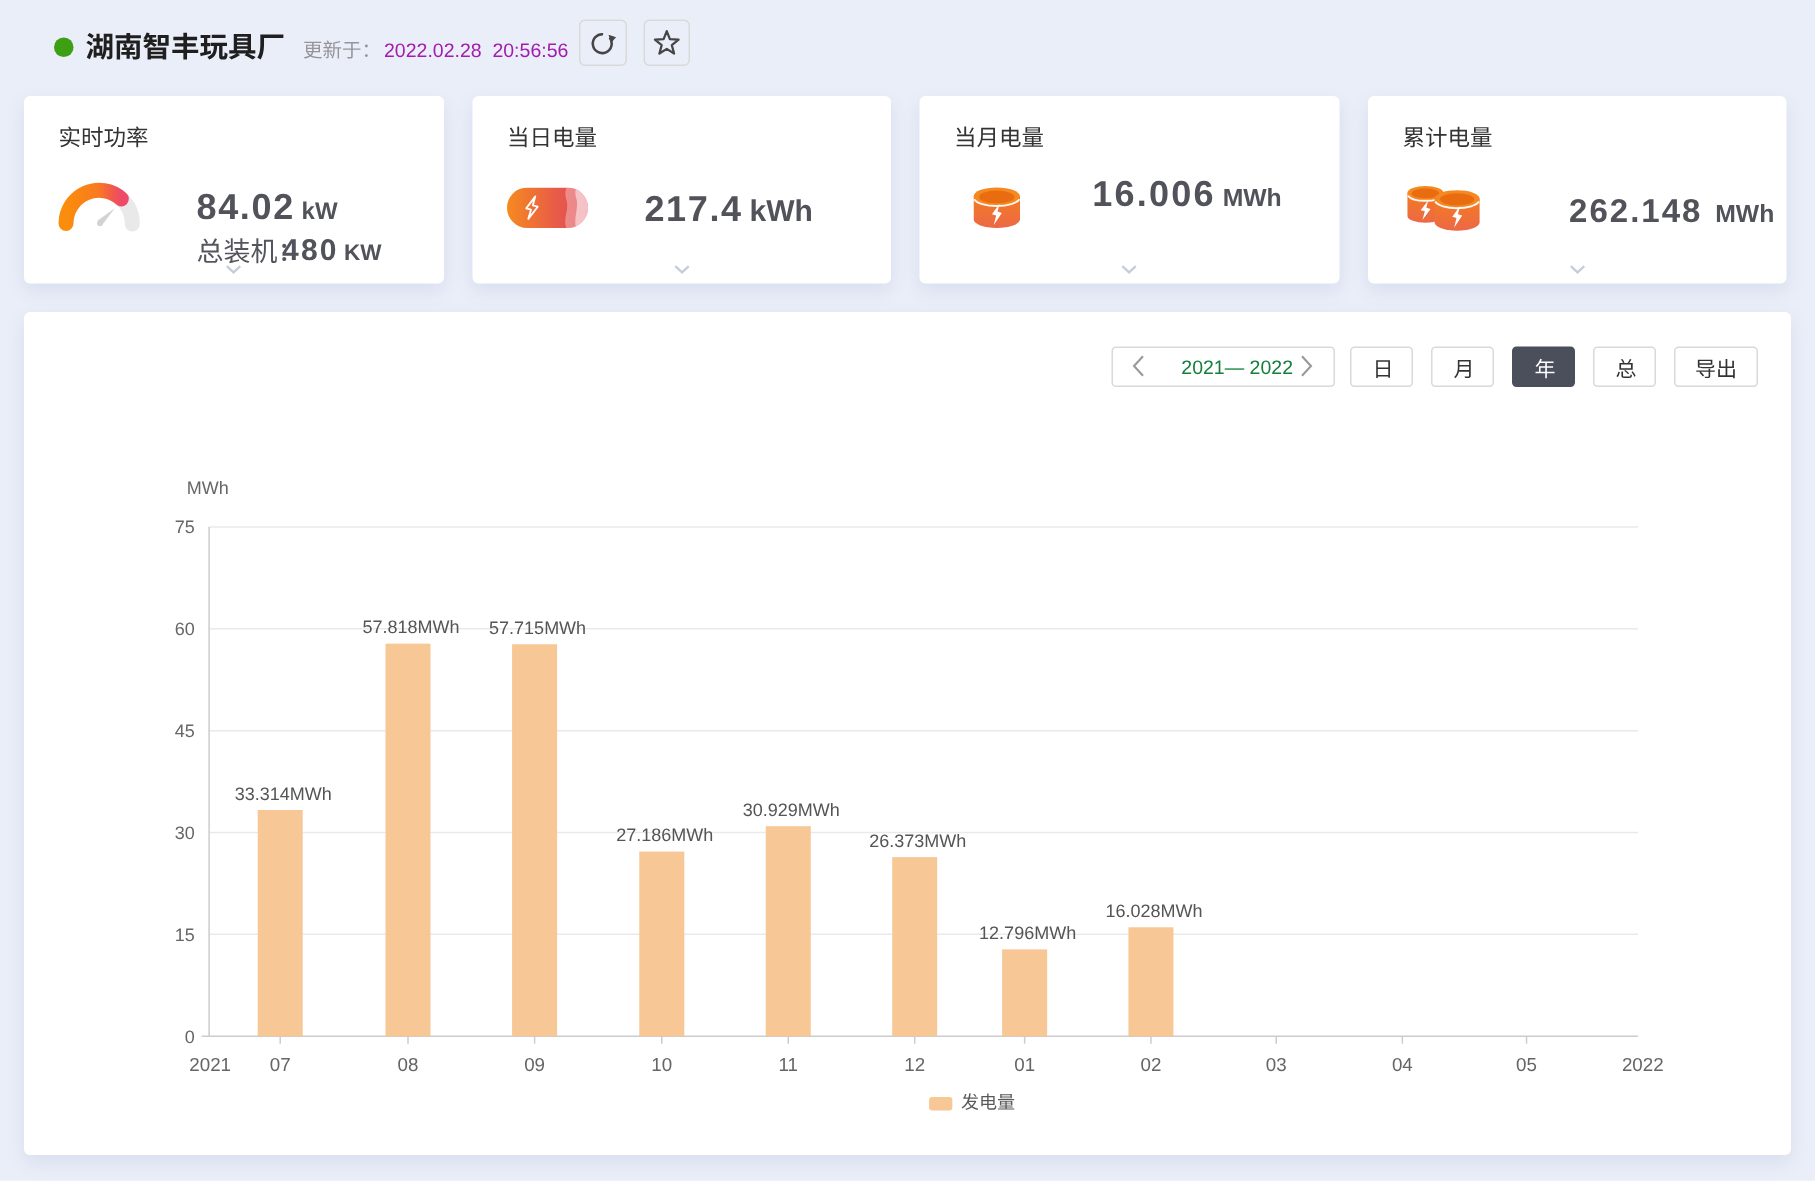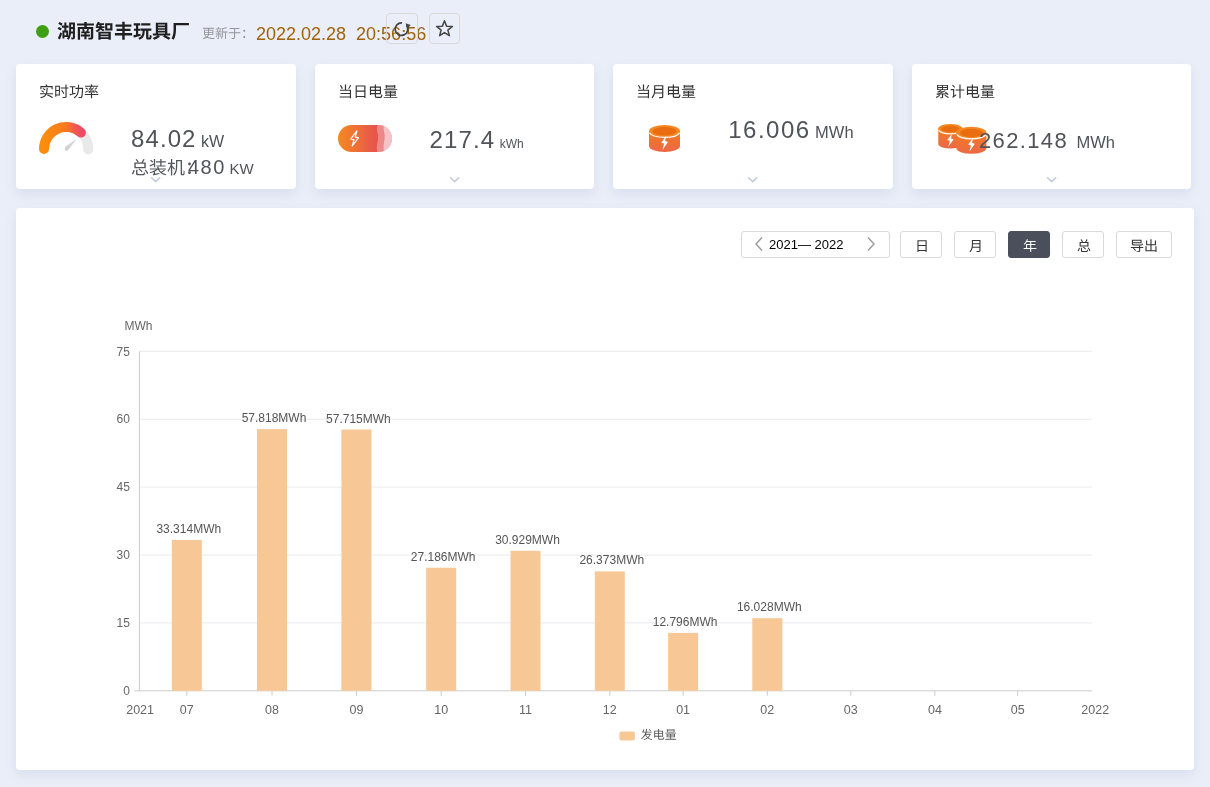--- a/index.html
+++ b/index.html
@@ -1,30 +1,30 @@
 <!DOCTYPE html>
 <html><head><meta charset="utf-8">
 <style>
 * { margin:0; padding:0; box-sizing:border-box; }
 html,body { width:1210px; height:787px; background:#eaeef8; font-family:"Liberation Sans",sans-serif; position:relative; overflow:hidden; }
 .card { position:absolute; top:64px; width:279.6px; height:124.5px; background:#fff; border-radius:4px; box-shadow:0 5px 12px rgba(89,112,173,0.12); }
 .panel { position:absolute; left:16px; top:208px; width:1178px; height:562px; background:#fff; border-radius:4px; box-shadow:0 5px 12px rgba(89,112,173,0.12); }
-.num { position:absolute; color:#51525a; white-space:nowrap; line-height:1; letter-spacing:0; }
+.num { position:absolute; color:#51525a; white-space:nowrap; line-height:1; letter-spacing:0;font-weight:bold; }
 .tbox { position:absolute; top:230.5px; height:27.5px; background:#fff; border:1px solid #d9d9d9; border-radius:3px; }
 .hbtn { position:absolute; top:12.5px; width:31.5px; height:31.5px; border:1px solid #d9d9d9; border-radius:4px; display:flex; align-items:center; justify-content:center; }
 </style></head>
 <body>
 <div style="position:absolute;left:36px;top:25px;width:13px;height:13px;border-radius:50%;background:#3da014"></div>
 <svg style="position:absolute;left:57px;top:21px;overflow:visible" width="135" height="30">
     <path d="M1.292 2.6929999999999996C2.3369999999999997 3.187000000000001 3.6479999999999997 4.023 4.256 4.631L5.586 2.8450000000000006C4.921 2.2560000000000002 3.5909999999999997 1.5150000000000006 2.546 1.0780000000000012ZM0.57 7.747C1.615 8.222 2.9259999999999997 9.001000000000001 3.553 9.59L4.845 7.785C4.18 7.215 2.831 6.5120000000000005 1.786 6.1129999999999995ZM0.836 17.342 2.907 18.501C3.686 16.639 4.503 14.435 5.149 12.402000000000001L3.3249999999999997 11.205C2.565 13.447 1.558 15.86 0.836 17.342ZM12.141 1.4960000000000004V9.153C12.141 11.148 12.046 13.523 11.229 15.556000000000001V9.533000000000001H9.405V6.6259999999999994H11.59V4.555H9.405V1.4580000000000002H7.334V4.555H4.883V6.6259999999999994H7.334V9.533000000000001H5.434V17.399H7.372V16.107H10.982C10.716 16.658 10.392999999999999 17.171 9.994 17.627C10.45 17.855 11.324 18.425 11.685 18.767C13.091 17.133 13.718 14.777000000000001 13.965 12.516H15.903V16.297C15.903 16.563 15.827 16.639 15.58 16.658C15.352 16.658 14.649 16.658 13.946 16.62C14.25 17.114 14.535 17.988 14.629999999999999 18.501C15.808 18.52 16.605999999999998 18.463 17.176 18.121C17.765 17.798 17.936 17.247 17.936 16.335V1.4960000000000004ZM14.136 3.51H15.903V5.9990000000000006H14.136ZM14.136 7.994H15.903V10.521H14.116999999999999L14.136 9.153ZM7.372 11.49H9.253V14.15H7.372Z M27.284 0.9830000000000005V2.4269999999999996H20.064V4.555H27.284V5.98H20.786V18.653H23.066V8.07H26.714L24.966 8.583C25.326999999999998 9.190999999999999 25.726 10.008 25.916 10.597000000000001H24.244V12.364H27.36V13.618H23.845V15.442H27.36V18.159H29.506999999999998V15.442H33.155V13.618H29.506999999999998V12.364H32.737V10.597000000000001H31.084C31.445 10.027000000000001 31.844 9.343 32.243 8.621L30.323999999999998 8.089C30.058 8.83 29.564 9.875 29.165 10.559000000000001L29.298000000000002 10.597000000000001H26.41L27.854 10.122C27.645 9.533000000000001 27.208 8.697000000000001 26.79 8.07H33.896V16.373C33.896 16.658 33.782 16.753 33.44 16.753C33.135999999999996 16.772 31.958 16.772 31.027 16.715C31.311999999999998 17.247 31.673000000000002 18.083 31.768 18.653C33.307 18.653 34.428 18.634 35.207 18.311C35.967 18.007 36.233000000000004 17.475 36.233000000000004 16.373V5.98H29.773V4.555H36.936V2.4269999999999996H29.773V0.9830000000000005Z M50.293 4.2509999999999994H53.181V7.481H50.293ZM48.165 2.2560000000000002V9.495000000000001H55.442V2.2560000000000002ZM43.586 15.138H51.471000000000004V16.24H43.586ZM43.586 13.485V12.421H51.471000000000004V13.485ZM41.363 10.635V18.691H43.586V18.064H51.471000000000004V18.672H53.808V10.635ZM42.446 4.061V4.878L42.427 5.296000000000001H40.622C40.926 4.9350000000000005 41.211 4.5169999999999995 41.496 4.061ZM40.717 0.7360000000000007C40.337 2.1609999999999996 39.615 3.548 38.627 4.460000000000001C39.007 4.631 39.634 4.992000000000001 40.09 5.296000000000001H38.798V7.082000000000001H41.971000000000004C41.477 8.013 40.508 8.963000000000001 38.57 9.704C39.064 10.084 39.71 10.768 40.014 11.224C41.743 10.426 42.845 9.475999999999999 43.528999999999996 8.488C44.384 9.096 45.429 9.875 45.98 10.350000000000001L47.595 8.906C47.101 8.564 45.201 7.481 44.384 7.082000000000001H47.538V5.296000000000001H44.593L44.612 4.916V4.061H47.082V2.2940000000000005H42.351C42.503 1.9139999999999997 42.636 1.5340000000000007 42.731 1.154Z M65.246 0.8500000000000014V3.567H58.558V5.827999999999999H65.246V7.766H59.546V9.951H65.246V12.097999999999999H57.893V14.378H65.246V18.672H67.697V14.378H75.126V12.097999999999999H67.697V9.951H73.53V7.766H67.697V5.827999999999999H74.404V3.567H67.697V0.8500000000000014Z M84.189 2.199V4.384H93.34700000000001V2.199ZM76.361 14.34 76.817 16.525C78.774 16.012 81.32 15.347 83.714 14.701L83.486 12.744L81.168 13.295V9.837H83.068V7.747H81.168V4.384H83.22V2.2750000000000004H76.722V4.384H78.983V7.747H76.912V9.837H78.983V13.789C77.995 13.998000000000001 77.102 14.207 76.361 14.34ZM83.41 7.557V9.742H85.576C85.424 13.447 85.006 15.689 81.206 16.962C81.662 17.361 82.251 18.178 82.479 18.71C86.868 17.133 87.55199999999999 14.245000000000001 87.78 9.742H89.072V15.784C89.072 17.912 89.471 18.615 91.238 18.615C91.542 18.615 92.207 18.615 92.549 18.615C93.993 18.615 94.544 17.76 94.734 14.796C94.145 14.644 93.176 14.264 92.72 13.865C92.682 16.126 92.606 16.487 92.30199999999999 16.487C92.169 16.487 91.751 16.487 91.637 16.487C91.371 16.487 91.333 16.411 91.333 15.784V9.742H94.33500000000001V7.557Z M98.838 1.7430000000000003V12.573H95.855V14.606H100.586C99.332 15.48 97.28 16.506 95.551 17.076C96.083 17.513 96.824 18.254 97.223 18.71C99.123 18.045 101.479 16.848 102.999 15.746L101.365 14.606H107.141L106.039 15.784C108.11 16.677 110.333 17.893 111.606 18.729L113.487 17.057C112.28999999999999 16.373 110.314 15.423 108.452 14.606H113.221V12.573H110.314V1.7430000000000003ZM101.042 12.573V11.471H108.015V12.573ZM101.042 6.189H108.015V7.196H101.042ZM101.042 4.574V3.548H108.015V4.574ZM101.042 8.811H108.015V9.856H101.042Z M116.565 1.952V7.785C116.565 10.673 116.432 14.682 114.551 17.38C115.159 17.646 116.242 18.292 116.698 18.691C118.712 15.765 119.016 11.015 119.016 7.804V4.346H131.917V1.952Z" fill="#1f1f1f"></path>
   </svg>
 <svg style="position:absolute;left:201.5px;top:25.5px;overflow:visible" width="54" height="30">
     <path d="M3.276 8.906 2.444 9.244C2.8859999999999997 9.998000000000001 3.432 10.596 4.069 11.077C3.276 11.532 2.158 11.909 0.611 12.195C0.819 12.416 1.079 12.832 1.196 13.053C2.8859999999999997 12.689 4.095 12.208 4.966 11.636C6.76 12.585 9.152 12.884 12.181 13.001C12.232999999999999 12.676 12.415 12.26 12.597 12.039C9.684999999999999 11.961 7.436 11.766 5.7589999999999995 11.012C6.435 10.349 6.786 9.595 6.941999999999999 8.789H11.349V3.758000000000001H7.085V2.6530000000000005H12.155V1.7690000000000001H0.845V2.6530000000000005H6.071V3.758000000000001H2.028V8.789H5.915C5.7589999999999995 9.413 5.46 9.998000000000001 4.862 10.518C4.2379999999999995 10.102 3.7049999999999996 9.582 3.276 8.906ZM2.964 6.657H6.071V7.1770000000000005C6.071 7.45 6.071 7.723 6.045 7.9830000000000005H2.964ZM7.058999999999999 7.9830000000000005C7.072 7.723 7.085 7.463 7.085 7.19V6.657H10.373999999999999V7.9830000000000005ZM2.964 4.577H6.071V5.877000000000001H2.964ZM7.085 4.577H10.373999999999999V5.877000000000001H7.085Z M17.68 9.231C18.07 9.881 18.538 10.765 18.746 11.337L19.435 10.921C19.24 10.375 18.772 9.530000000000001 18.343 8.88ZM14.754999999999999 8.945C14.495 9.738 14.066 10.544 13.533 11.116C13.728 11.233 14.066 11.48 14.222 11.61C14.729 10.999 15.249 10.05 15.548 9.14ZM20.189 2.328000000000001V6.8C20.189 8.529 20.085 10.765 18.98 12.325C19.188 12.442 19.578 12.741 19.734 12.923C20.93 11.233 21.099 8.672 21.099 6.8V6.384H23.075V12.975H24.024V6.384H25.454V5.474H21.099V2.9779999999999998C22.477 2.7699999999999996 23.959 2.4320000000000004 25.051000000000002 2.029L24.258 1.314C23.322 1.7040000000000006 21.645 2.094000000000001 20.189 2.328000000000001ZM15.782 1.2490000000000006C15.99 1.6130000000000013 16.198 2.0549999999999997 16.354 2.4450000000000003H13.793V3.264000000000001H19.539V2.4450000000000003H17.368C17.198999999999998 2.016 16.913 1.4570000000000007 16.666 1.0280000000000005ZM17.901 3.3290000000000006C17.745 3.9269999999999996 17.445999999999998 4.811 17.198999999999998 5.409000000000001H13.598V6.2410000000000005H16.262999999999998V7.593H13.65V8.451H16.262999999999998V11.766C16.262999999999998 11.896 16.237 11.935 16.107 11.935C15.964 11.948 15.561 11.948 15.106 11.935C15.236 12.169 15.366 12.533 15.392 12.767C16.029 12.767 16.471 12.754 16.77 12.611C17.069 12.468 17.16 12.234 17.16 11.779V8.451H19.591V7.593H17.16V6.2410000000000005H19.747V5.409000000000001H18.083C18.33 4.863 18.576999999999998 4.1610000000000005 18.811 3.524000000000001ZM14.638 3.537000000000001C14.898 4.122000000000001 15.093 4.902 15.145 5.409000000000001L15.99 5.175000000000001C15.925 4.681 15.704 3.9139999999999997 15.431000000000001 3.3550000000000004Z M27.612 2.003V2.9779999999999998H32.11V6.267H26.715V7.242H32.11V11.61C32.11 11.883 32.006 11.961 31.72 11.961C31.434 11.974 30.433 11.987 29.367 11.948C29.523 12.234 29.705 12.689 29.77 12.975C31.109 12.975 31.967 12.962 32.448 12.793C32.942 12.637 33.137 12.325 33.137 11.61V7.242H38.298V6.267H33.137V2.9779999999999998H37.388V2.003Z M42.25 5.682C42.77 5.682 43.238 5.305000000000001 43.238 4.720000000000001C43.238 4.122000000000001 42.77 3.732000000000001 42.25 3.732000000000001C41.73 3.732000000000001 41.262 4.122000000000001 41.262 4.720000000000001C41.262 5.305000000000001 41.73 5.682 42.25 5.682ZM42.25 12.052C42.77 12.052 43.238 11.662 43.238 11.077C43.238 10.479 42.77 10.102 42.25 10.102C41.73 10.102 41.262 10.479 41.262 11.077C41.262 11.662 41.73 12.052 42.25 12.052Z" fill="#949499"></path>
   </svg>
-<div style="position:absolute;left:256px;top:25.5px;font-size:18px;line-height:16px;color:#a16207">2022.02.28&nbsp; 20:56:56</div>
+<div style="position:absolute;left:256px;top:25.5px;font-size:13px;line-height:16px;color:#a21caf">2022.02.28&nbsp; 20:56:56</div>
 <div class="hbtn" style="left:386px">
     <svg width="19" height="19" viewBox="0 0 19 19">
 <path d="M9.55 3.02 A6.3 6.3 0 1 0 13.96 5.42" fill="none" stroke="#464646" stroke-width="1.7" transform="translate(0.5,0.8)"></path>
 <polygon points="13.2,3.4 18.2,5.1 14.7,9.1" fill="#464646" transform="translate(0.5,0.8)"></polygon>
 </svg>
   </div>
 <div class="hbtn" style="left:428.5px">
     <svg width="19" height="19" viewBox="0 0 19 19">
 <polygon points="9.50,1.70 11.59,7.13 17.39,7.44 12.88,11.10 14.38,16.71 9.50,13.55 4.62,16.71 6.12,11.10 1.61,7.44 7.41,7.13" fill="none" stroke="#464646" stroke-width="1.5" stroke-linejoin="round"></polygon>
 </svg>
@@ -110,44 +110,44 @@
 <ellipse cx="15.0" cy="7.1000000000000005" rx="11.4" ry="4.104" fill="#e96c10"></ellipse>
 <path d="M0.4 8.6 A 15.0 5.7 0 0 0 29.6 8.6" stroke="#ffffff" stroke-width="1.3" fill="none" opacity="0.95"></path>
 <path d="M16.8 11.76 L11.8 18.76 L14.6 19.599999999999998 L13.0 26.040000000000003 L18.4 17.92 L15.6 17.08 Z" fill="#fff"></path>
     </g>
 </svg>
 <div class="num" style="left:131px;top:126.6px;font-size:24px;letter-spacing:1.1px">84.02<span style="font-size:16px;letter-spacing:0;margin-left:4.5px">kW</span></div>
 <svg style="position:absolute;left:131px;top:158px;overflow:visible" width="74" height="30">
     <path d="M13.661999999999999 12.148C14.687999999999999 13.39 15.749999999999998 15.064 16.145999999999997 16.18L17.244 15.496C16.848 14.362 15.749999999999998 12.76 14.687999999999999 11.554ZM7.4159999999999995 11.158000000000001C8.604 11.968 9.972 13.246 10.638 14.128L11.645999999999999 13.264C10.962 12.418 9.575999999999999 11.193999999999999 8.37 10.402000000000001ZM5.058 11.661999999999999V15.388C5.058 16.846 5.616 17.242 7.757999999999999 17.242C8.19 17.242 11.34 17.242 11.808 17.242C13.463999999999999 17.242 13.914 16.738 14.111999999999998 14.668C13.716 14.596 13.139999999999999 14.38 12.834 14.182C12.725999999999999 15.766 12.6 16.018 11.7 16.018C10.998 16.018 8.351999999999999 16.018 7.829999999999999 16.018C6.678 16.018 6.4799999999999995 15.91 6.4799999999999995 15.37V11.661999999999999ZM2.4659999999999997 11.95C2.142 13.336 1.5119999999999998 14.92 0.7739999999999999 15.838L2.016 16.432C2.8259999999999996 15.352 3.42 13.66 3.7439999999999998 12.184000000000001ZM4.77 5.7940000000000005H13.265999999999998V8.962H4.77ZM3.348 4.516V10.258H14.759999999999998V4.516H11.825999999999999C12.456 3.5980000000000008 13.122 2.482000000000001 13.697999999999999 1.4560000000000013L12.312 0.8980000000000015C11.844 1.9780000000000015 11.052 3.4720000000000013 10.35 4.516H6.659999999999999L7.7219999999999995 3.976000000000001C7.398 3.130000000000001 6.569999999999999 1.8880000000000017 5.778 0.9520000000000017L4.6259999999999994 1.4920000000000009C5.382 2.41 6.138 3.6700000000000017 6.444 4.516Z M19.224 2.644C20.034 3.2020000000000017 20.988 4.030000000000001 21.42 4.588000000000001L22.284 3.724C21.834 3.1660000000000004 20.844 2.3920000000000012 20.052 1.870000000000001ZM25.902 9.25C26.118 9.61 26.334 10.042000000000002 26.496 10.438H18.936V11.554H25.2C23.526 12.742 20.988 13.714 18.666 14.164C18.918 14.416 19.26 14.866 19.44 15.172C20.502 14.92 21.618 14.56 22.68 14.11V15.298C22.68 16.036 22.086 16.324 21.744 16.432C21.906 16.701999999999998 22.122 17.224 22.194 17.53C22.572 17.314 23.201999999999998 17.152 28.35 16.0C28.332 15.748 28.35 15.226 28.404 14.92L23.994 15.82V13.498000000000001C25.11 12.940000000000001 26.118 12.274000000000001 26.892 11.554C28.332 14.488 30.96 16.468 34.524 17.332C34.668 16.972 35.028 16.468 35.298 16.216C33.605999999999995 15.874 32.094 15.262 30.869999999999997 14.398C31.932 13.912 33.174 13.246 34.092 12.598L33.102 11.86C32.346 12.454 31.086 13.21 30.024 13.75C29.286 13.120000000000001 28.674 12.382 28.206 11.554H35.081999999999994V10.438H28.026C27.828 9.934000000000001 27.503999999999998 9.34 27.198 8.872ZM29.232 0.8800000000000008V3.3640000000000008H24.948V4.552000000000001H29.232V7.4140000000000015H25.488V8.602H34.488V7.4140000000000015H30.582V4.552000000000001H34.83V3.3640000000000008H30.582V0.8800000000000008ZM18.666 7.270000000000001 19.134 8.404 22.896 6.658000000000001V9.358H24.156V0.8800000000000008H22.896V5.416C21.312 6.118 19.746 6.838000000000001 18.666 7.270000000000001Z M44.964 1.9060000000000006V7.684000000000001C44.964 10.474 44.712 14.056000000000001 42.282 16.576C42.588 16.738 43.11 17.188 43.308 17.44C45.9 14.776 46.278 10.690000000000001 46.278 7.684000000000001V3.184000000000001H49.662V14.776C49.662 16.324 49.769999999999996 16.648 50.076 16.918C50.346 17.152 50.742 17.26 51.102 17.26C51.336 17.26 51.75 17.26 52.019999999999996 17.26C52.397999999999996 17.26 52.721999999999994 17.188 52.974000000000004 17.008C53.244 16.828 53.388 16.522 53.477999999999994 16.0C53.55 15.55 53.622 14.218 53.622 13.192C53.28 13.084 52.866 12.868 52.596000000000004 12.616C52.578 13.822 52.56 14.776 52.506 15.19C52.488 15.604 52.434 15.766 52.326 15.874C52.254 15.964 52.11 16.0 51.966 16.0C51.786 16.0 51.57 16.0 51.444 16.0C51.3 16.0 51.21 15.964 51.12 15.892C51.03 15.82 50.994 15.478 50.994 14.884V1.9060000000000006ZM39.924 0.8800000000000008V4.732000000000001H36.936V6.0280000000000005H39.744C39.096 8.530000000000001 37.782 11.338000000000001 36.504 12.85C36.72 13.174 37.062 13.714 37.206 14.074C38.214 12.832 39.186 10.798 39.924 8.692V17.422H41.238V9.16C41.94 10.06 42.786 11.176 43.146 11.788L43.992 10.672C43.578 10.204 41.868 8.278 41.238 7.6480000000000015V6.0280000000000005H43.902V4.732000000000001H41.238V0.8800000000000008Z M58.5 7.252000000000001C59.22 7.252000000000001 59.868 6.73 59.868 5.92C59.868 5.0920000000000005 59.22 4.552000000000001 58.5 4.552000000000001C57.78 4.552000000000001 57.132 5.0920000000000005 57.132 5.92C57.132 6.73 57.78 7.252000000000001 58.5 7.252000000000001ZM58.5 16.072C59.22 16.072 59.868 15.532 59.868 14.722C59.868 13.894 59.22 13.372 58.5 13.372C57.78 13.372 57.132 13.894 57.132 14.722C57.132 15.532 57.78 16.072 58.5 16.072Z" fill="#55565c"></path>
   </svg>
 <div class="num" style="left:188px;top:157.4px;font-size:20px;letter-spacing:1.5px">480<span style="font-size:15px;letter-spacing:0;margin-left:3.5px">KW</span></div>
-<div class="num" style="left:429.6px;top:128.4px;font-size:24px;letter-spacing:1.1px">217.4<span style="font-size:12px;letter-spacing:0;margin-left:4.5px">kWh</span></div>
+<div class="num" style="left:429.6px;top:128.4px;font-size:24px;letter-spacing:1.1px">217.4<span style="font-size:20px;letter-spacing:0;margin-left:4.5px">kWh</span></div>
 <div class="num" style="left:728.2px;top:118px;font-size:24px;letter-spacing:1.5px">16.006<span style="font-size:16.5px;letter-spacing:0;margin-left:4.5px">MWh</span></div>
-<div class="num" style="left:979px;top:130.0px;font-size:22px;letter-spacing:1.35px">262.148<span style="font-size:16.5px;letter-spacing:0;margin-left:8.5px">MWh</span></div>
+<div class="num" style="left:1046px;top:130.0px;font-size:22px;letter-spacing:1.35px">262.148<span style="font-size:16.5px;letter-spacing:0;margin-left:8.5px">MWh</span></div>
 <svg style="position:absolute;left:150.1px;top:175.5px" width="12" height="8">
     <polyline points="1.2,1.4 5.7,5.6 10.2,1.4" fill="none" stroke="#c5cdda" stroke-width="1.5"></polyline>
   </svg>
 <svg style="position:absolute;left:448.7px;top:175.5px" width="12" height="8">
     <polyline points="1.2,1.4 5.7,5.6 10.2,1.4" fill="none" stroke="#c5cdda" stroke-width="1.5"></polyline>
   </svg>
 <svg style="position:absolute;left:747.3px;top:175.5px" width="12" height="8">
     <polyline points="1.2,1.4 5.7,5.6 10.2,1.4" fill="none" stroke="#c5cdda" stroke-width="1.5"></polyline>
   </svg>
 <svg style="position:absolute;left:1045.9px;top:175.5px" width="12" height="8">
     <polyline points="1.2,1.4 5.7,5.6 10.2,1.4" fill="none" stroke="#c5cdda" stroke-width="1.5"></polyline>
   </svg>
 <div class="panel"></div>
 <div class="tbox" style="left:740.5px;width:149px"></div>
 <svg style="position:absolute;left:754px;top:236px" width="10" height="16">
     <polyline points="8,1.5 2,8 8,14.5" fill="none" stroke="#999" stroke-width="1.4"></polyline>
   </svg>
 <svg style="position:absolute;left:866px;top:236px" width="10" height="16">
     <polyline points="2,1.5 8,8 2,14.5" fill="none" stroke="#999" stroke-width="1.4"></polyline>
   </svg>
-<div style="position:absolute;left:769px;top:236.5px;width:93px;text-align:left;font-size:13px;color:#000000;line-height:16px">2021— 2022</div>
+<div style="position:absolute;left:769px;top:236.5px;width:93px;text-align:right;font-size:13px;color:#15803d;line-height:16px">2021— 2022</div>
 <div class="tbox" style="left:899.5px;width:42.5px;"></div>
 <svg style="position:absolute;left:914.5px;top:237.5px;overflow:visible" width="16" height="30">
     <path d="M3.5420000000000003 8.072H10.528V12.006H3.5420000000000003ZM3.5420000000000003 7.036V3.241999999999999H10.528V7.036ZM2.464 2.192V13.966H3.5420000000000003V13.056H10.528V13.896H11.648V2.192Z" fill="#333"></path>
   </svg>
 <div class="tbox" style="left:953.5px;width:42.5px;"></div>
 <svg style="position:absolute;left:968.5px;top:237.5px;overflow:visible" width="16" height="30">
     <path d="M2.898 1.9819999999999993V6.294C2.898 8.548 2.674 11.39 0.406 13.378C0.644 13.518 1.05 13.91 1.204 14.134C2.576 12.93 3.2760000000000002 11.347999999999999 3.626 9.751999999999999H10.388V12.552C10.388 12.86 10.290000000000001 12.958 9.954 12.972C9.632 12.986 8.498 13.0 7.336 12.958C7.518 13.252 7.714 13.742 7.784 14.064C9.282 14.064 10.22 14.05 10.766 13.854C11.284 13.672 11.494 13.322 11.494 12.566V1.9819999999999993ZM3.962 3.0039999999999996H10.388V5.356H3.962ZM3.962 6.35H10.388V8.73H3.8080000000000003C3.92 7.904 3.962 7.092 3.962 6.35Z" fill="#333"></path>
   </svg>
 <div class="tbox" style="left:1007.7px;width:42.5px;background:#4a4f5b;border-color:#4a4f5b"></div>
 <svg style="position:absolute;left:1022.7px;top:237.5px;overflow:visible" width="16" height="30">

